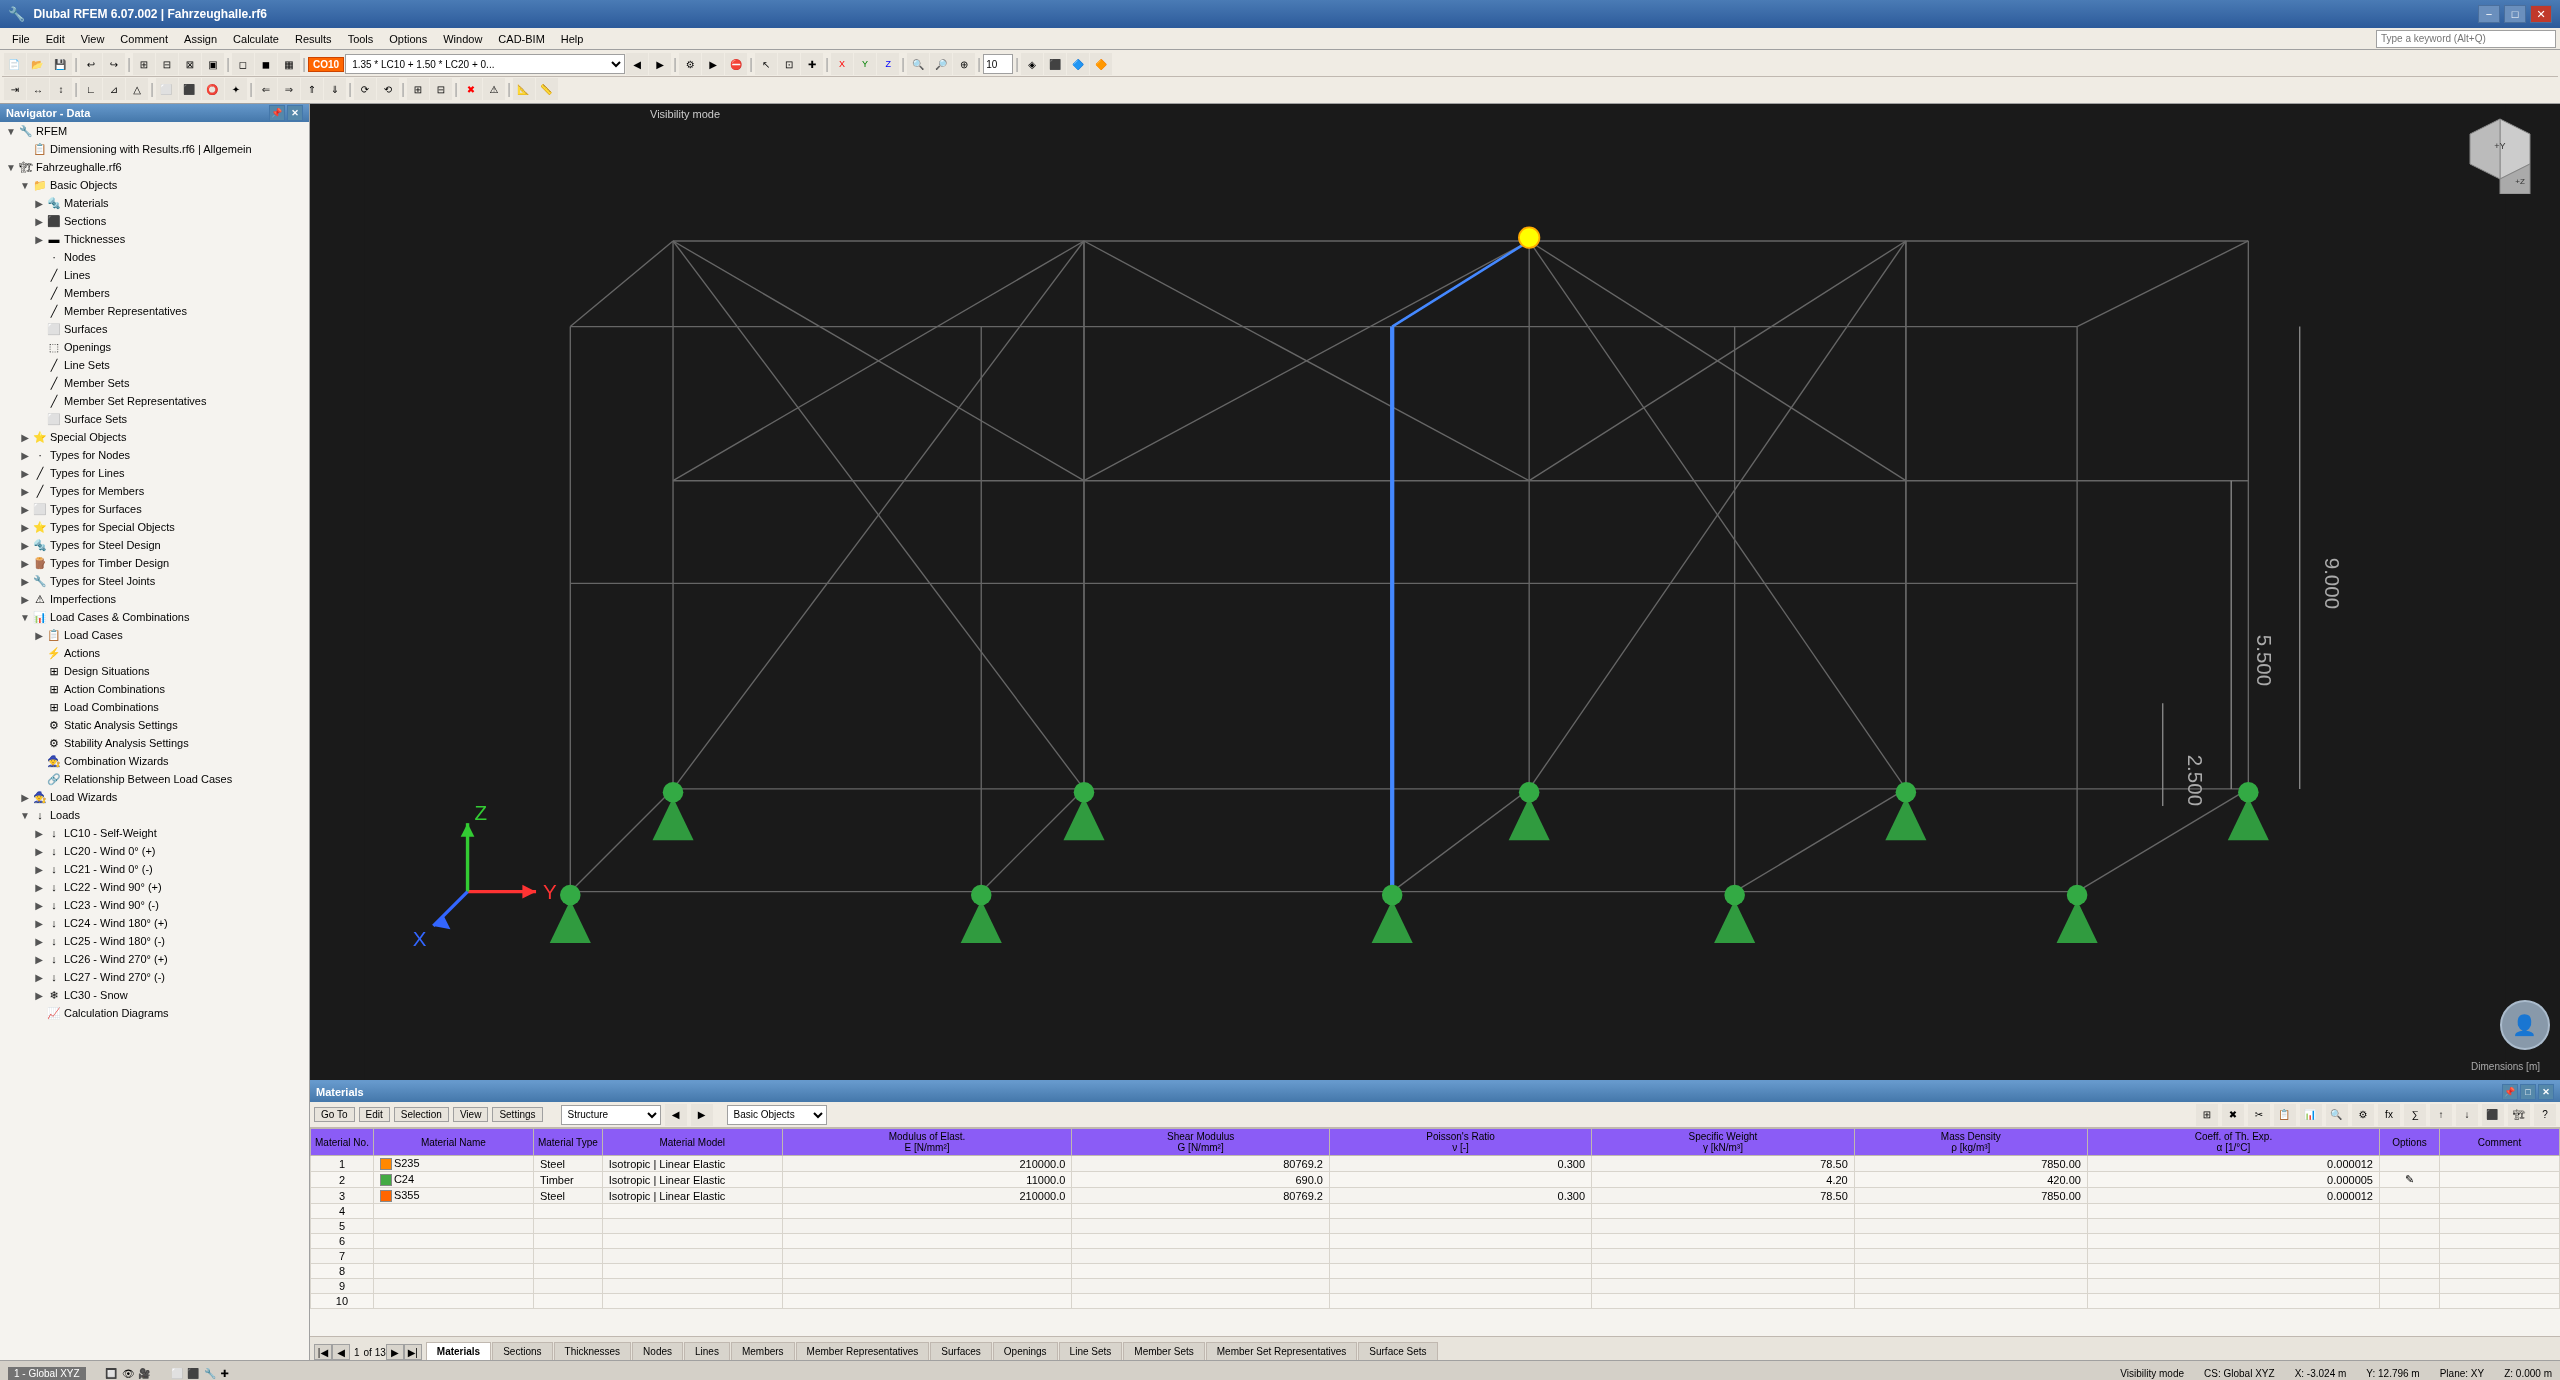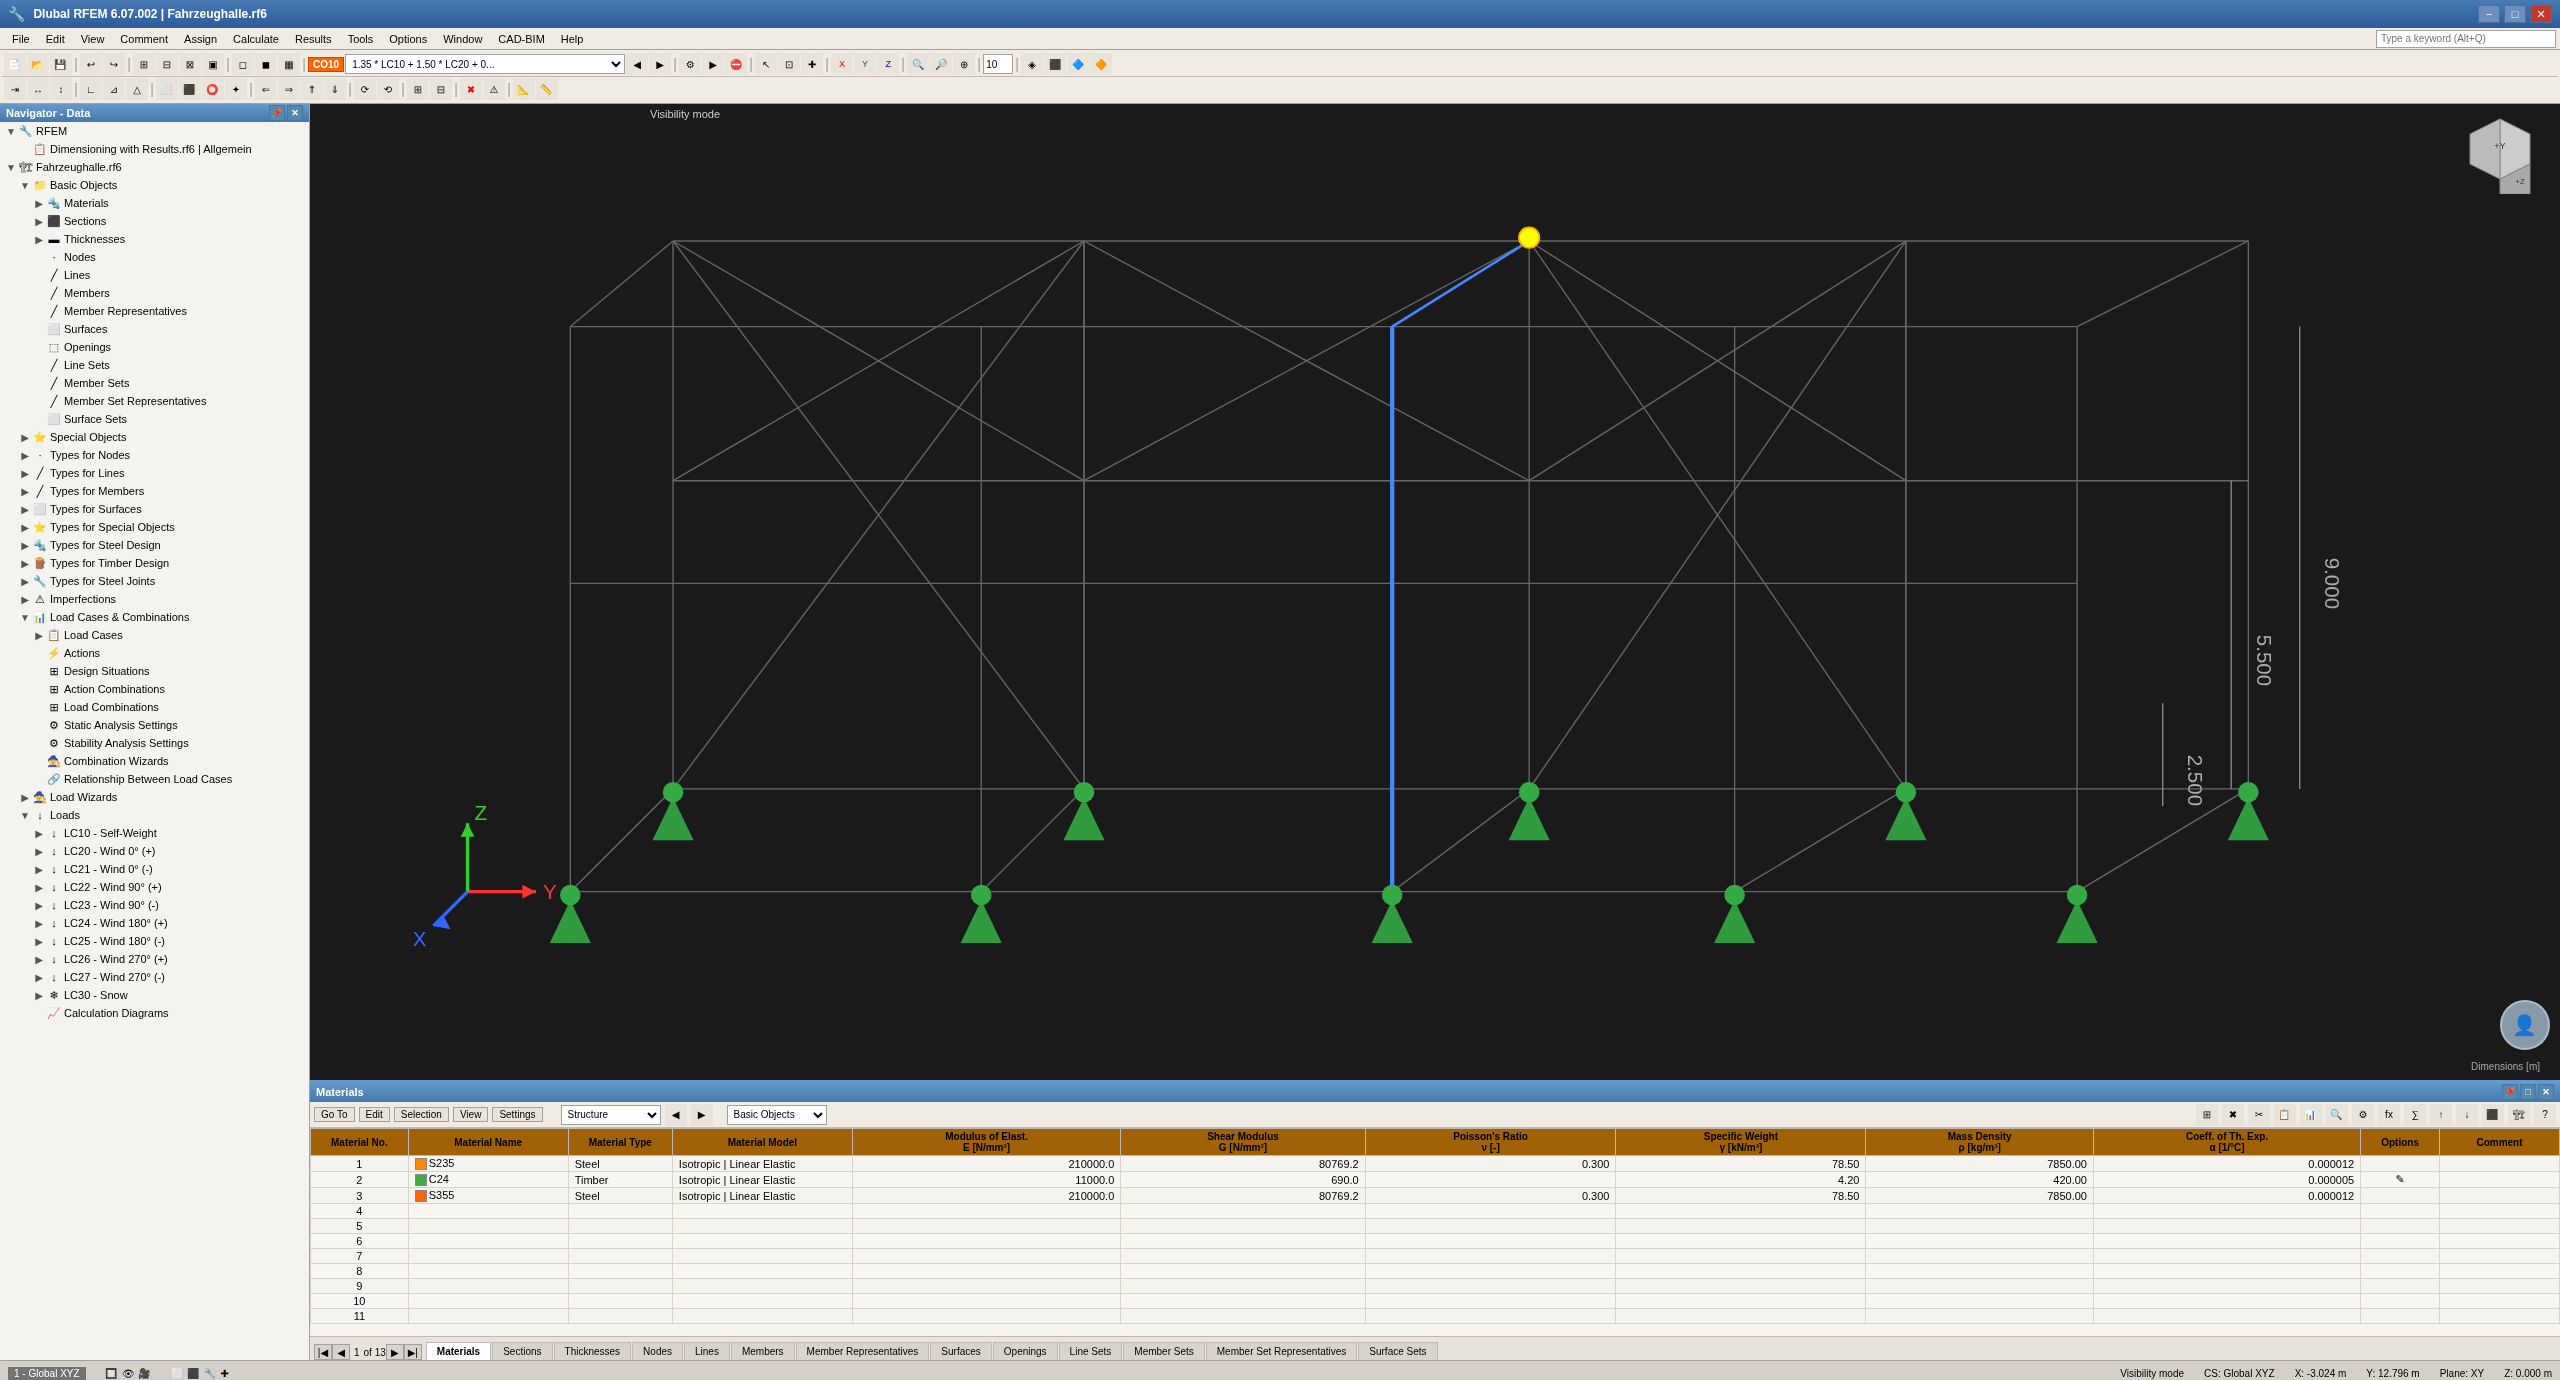--- a/index.html
+++ b/index.html
@@ -43,21 +43,21 @@
     
     
     #bottom-panel { height: 280px; background: #f5f3ef; border-top: 2px solid #6699cc; display: flex; flex-direction: column; }
     #bottom-panel-header { background: linear-gradient(to bottom, #6699cc, #4477aa); color: white; padding: 2px 6px; font-size: 11px; font-weight: bold; display: flex; justify-content: space-between; align-items: center; height: 20px; }
     #bottom-panel-toolbar { display: flex; align-items: center; padding: 2px 4px; gap: 4px; background: #f0ece4; border-bottom: 1px solid #c0b8b0; height: 26px; }
     .panel-btn { padding: 1px 6px; background: #e8e4dc; border: 1px solid #a0a0a0; cursor: pointer; font-size: 10px; }
     
     
     #table-area { flex: 1; overflow: auto; }
     table.data-table { width: 100%; border-collapse: collapse; font-size: 11px; }
-    table.data-table th { background: #a16207; border: 1px solid #c0b8b0; padding: 2px 20px; text-align: center; font-weight: bold; font-size: 10px; white-space: nowrap; position: sticky; top: 0; }
+    table.data-table th { background: #8b5cf6; border: 1px solid #c0b8b0; padding: 2px 4px; text-align: center; font-weight: normal; font-size: 10px; white-space: nowrap; position: sticky; top: 0; }
     table.data-table td { border: 1px solid #d8d4cc; padding: 1px 6px; text-align: right; }
     table.data-table td.left { text-align: left; }
     table.data-table td.center { text-align: center; }
     table.data-table tr:nth-child(even) { background: #f8f6f2; }
     .color-box { width: 12px; height: 12px; display: inline-block; border: 1px solid #888; vertical-align: middle; margin-right: 2px; }
     
     
     #tab-bar { display: flex; background: #e8e4dc; border-top: 1px solid #c0b8b0; height: 24px; align-items: flex-end; overflow-x: auto; flex-shrink: 0; }
     .tab { padding: 3px 10px; border: 1px solid #c0b8b0; border-bottom: none; background: #d8d4cc; cursor: pointer; font-size: 10px; white-space: nowrap; margin-right: 1px; }
     .tab.active { background: white; font-weight: bold; }
@@ -838,34 +838,20 @@
                 <td></td>
                 <td></td>
                 <td></td>
                 <td></td>
                 <td></td>
                 <td></td>
                 <td></td>
     </tr>
               <tr>
       <td class="center">10</td>
-      <td></td>
-                <td></td>
-                <td></td>
-                <td></td>
-                <td></td>
-                <td></td>
-                <td></td>
-                <td></td>
-                <td></td>
-                <td></td>
-                <td></td>
-    </tr>
-              <tr>
-      <td class="center">11</td>
       <td></td>
                 <td></td>
                 <td></td>
                 <td></td>
                 <td></td>
                 <td></td>
                 <td></td>
                 <td></td>
                 <td></td>
                 <td></td>

